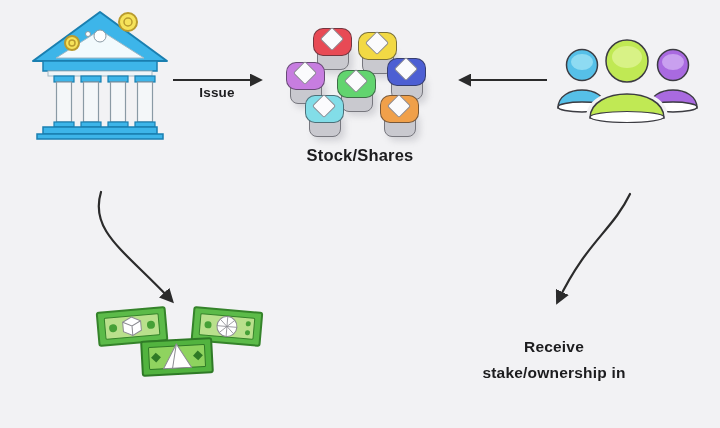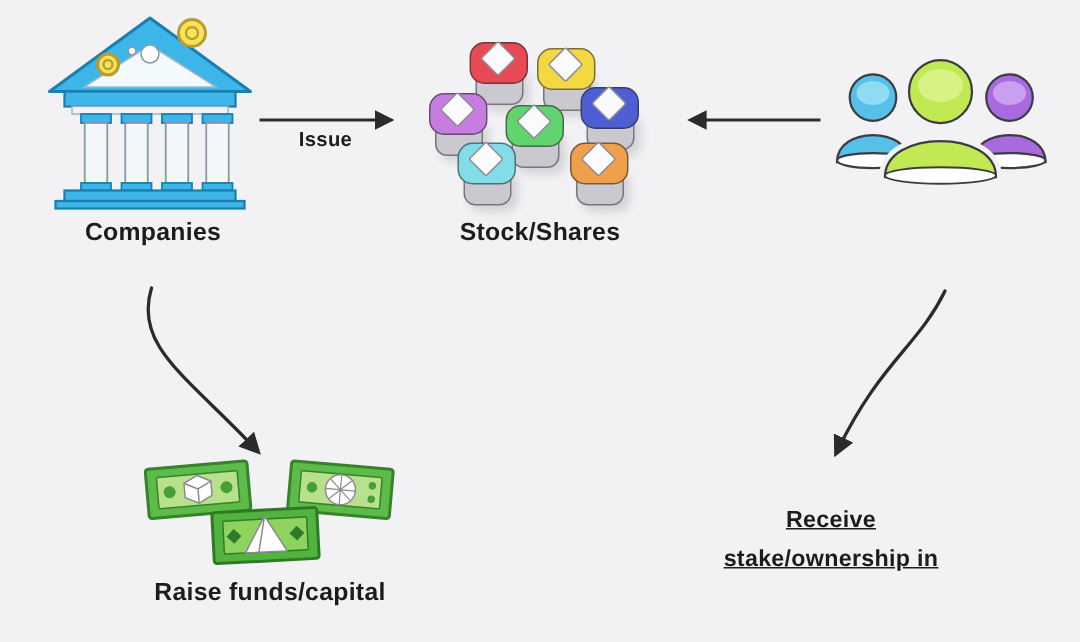--- a/index.html
+++ b/index.html
@@ -5,21 +5,21 @@
   html,body { margin:0; padding:0; background:#ffffff; }
   #canvas {
     position:relative; width:720px; height:428px; overflow:hidden;
     background:var(--bg,#f2f2f4);
     font-family:"Liberation Sans", sans-serif;
   }
   .abs { position:absolute; }
   .label { position:absolute; text-align:center; font-weight:700; color:var(--text,#1c1c1e); letter-spacing:.2px; }
   .node-label { font-size:16.5px; }
   .edge-label { font-size:13.5px;margin-top:28px; }
-  .stake-label { font-size:15.5px; line-height:25.5px; font-weight:700;text-decoration:underline; }
+  .stake-label { font-size:15.5px; line-height:25.5px; font-weight:700; }
 
   
   .token { position:absolute; width:40px; height:46px; }
   .token-base { position:absolute; left:4px; top:15px; width:30px; height:25px;
     background:#c9c9cf; border:1.6px solid #77777e; border-radius:8px;
     box-shadow:4px 4px 6px rgba(120,120,130,.25); }
   .token-top { position:absolute; left:0; top:0; width:37px; height:26px;
     background:var(--c,#ccc); border:1.7px solid rgba(40,40,46,.6); border-radius:10px; }
   .token-gem { position:absolute; left:19px; top:11px; width:15px; height:15px;
     transform:translate(-50%,-50%) rotate(45deg);
@@ -59,21 +59,20 @@
       <rect x="107.5" y="74" width="15" height="40" fill="#f4f7f9"></rect>
       <rect x="105" y="114" width="20" height="5" fill="var(--bank)" stroke="#1a7fb0"></rect>
     </g>
     <rect x="13" y="119" width="114" height="7" fill="var(--bank)" stroke="#1a7fb0" stroke-width="1.5"></rect>
     <rect x="7" y="126" width="126" height="5" fill="var(--bank)" stroke="#1a7fb0" stroke-width="1.5"></rect>
     <circle cx="98" cy="14" r="9" fill="var(--coin)" stroke="#b99b2e" stroke-width="2"></circle>
     <circle cx="98" cy="14" r="4" fill="none" stroke="#b99b2e" stroke-width="1.5"></circle>
     <circle cx="42" cy="35" r="7" fill="var(--coin)" stroke="#b99b2e" stroke-width="2"></circle>
     <circle cx="42" cy="35" r="3" fill="none" stroke="#b99b2e" stroke-width="1.5"></circle>
   </svg>
-  <div class="label node-label" style="left:22px;top:146px;width:160px">Companies</div>
 
   <div class="label edge-label" style="left:167px;top:57px;width:100px">Issue</div>
   <svg class="abs" style="left:167px;top:72px" width="100" height="16">
     <line x1="6" y1="8" x2="92" y2="8" stroke="var(--arrow,#2b2b2b)" stroke-width="2" marker-end="url(#ah)"></line>
   </svg>
 
   <div class="abs" style="left:280px;top:22px;width:150px;height:120px">
     <div class="token" style="left: 33px; top: 6px; --c: #e84a55;">
         <div class="token-base"></div>
         <div class="token-top"></div>
@@ -173,20 +172,19 @@
 
     <g transform="rotate(-3 87 57)">
       <rect x="52" y="40" width="70" height="34" rx="2" fill="var(--money2)" stroke="#2f7a26" stroke-width="2"></rect>
       <rect x="59" y="46" width="56" height="22" rx="1" fill="#8fd35f" stroke="#2f7a26" stroke-width="1"></rect>
       <polygon points="87,44 101,68 73,68" fill="#ffffff" stroke="#8a8a90" stroke-width="1"></polygon>
       <path d="M87 44 L82 68" fill="none" stroke="#8a8a90" stroke-width="1"></path>
       <rect x="62.5" y="53" width="7" height="7" transform="rotate(45 66 56.5)" fill="#2f7a26"></rect>
       <rect x="104.5" y="53" width="7" height="7" transform="rotate(45 108 56.5)" fill="#2f7a26"></rect>
     </g>
   </svg>
-  <div class="label node-label" style="left:60px;top:386px;width:240px">Raise funds/capital</div>
 
   <div class="label stake-label" style="left:434px;top:334px;width:240px">
     <div>Receive</div>
     <div>stake/ownership in</div>
   </div>
 
 </div>
 
 </body></html>

